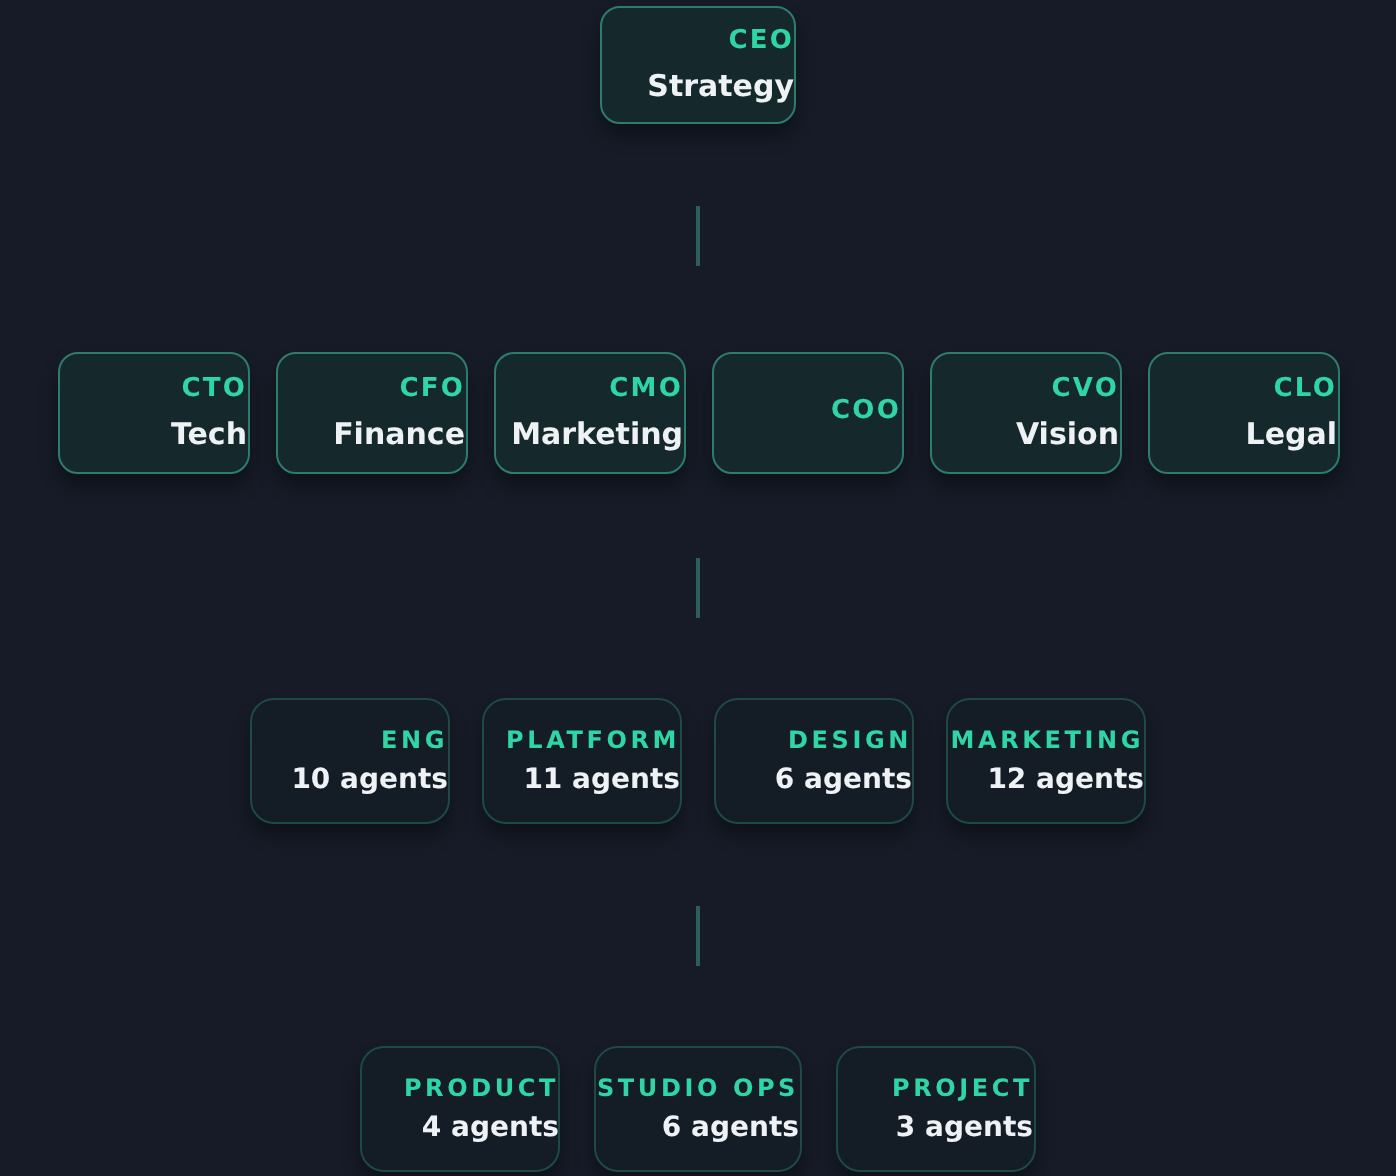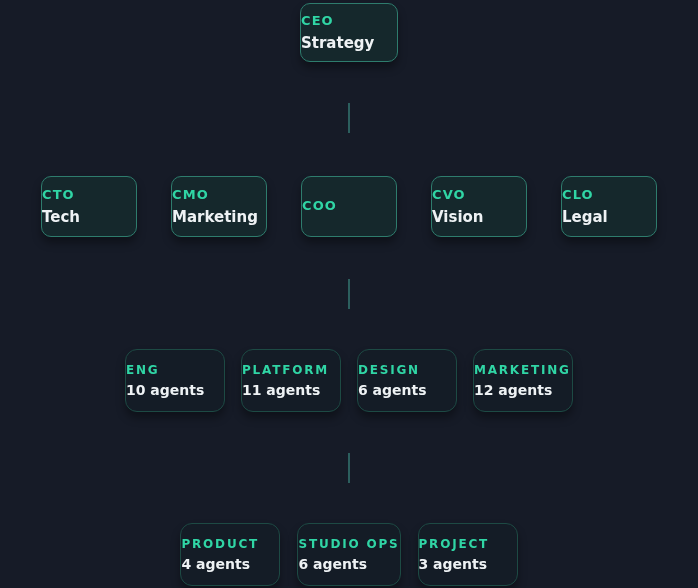--- a/index.html
+++ b/index.html
@@ -18,26 +18,26 @@
     background:var(--background);
     overflow:hidden;
     font-family:"DejaVu Sans","Liberation Sans",sans-serif;
   }
   .stage{position:relative;width:698px;height:588px;}
   .row{
     position:absolute;left:0;right:0;
     display:flex;justify-content:center;align-items:stretch;
   }
   .row-root{top:3px;}
-  .row-exec{top:176px;gap:34px;}
+  .row-exec{top:176px;gap:13px;}
   .row-teams{top:349px;gap:16px;}
   .row-depts{top:523px;gap:17px;}
   .node{
     box-sizing:border-box;
-    display:flex;flex-direction:column;align-items:flex-start;justify-content:center;
+    display:flex;flex-direction:column;align-items:flex-end;justify-content:center;
     text-align:center;
     padding:8px 0;
     border-radius:10px;
     box-shadow:0 6px 9px rgba(0,0,0,0.35);
     flex:0 0 auto;
   }
   .primary{
     height:59px;min-width:98px;
     background:var(--box-fill-primary);
     border:1px solid var(--border-primary);
@@ -85,20 +85,24 @@
   </div>
 
   <div class="connector c1"></div>
 
   <div class="row row-exec">
     <div class="node primary">
       <span class="title">CTO</span>
       <span class="subtitle">Tech</span>
     </div>
     <div class="node primary">
+      <span class="title">CFO</span>
+      <span class="subtitle">Finance</span>
+    </div>
+    <div class="node primary">
       <span class="title">CMO</span>
       <span class="subtitle">Marketing</span>
     </div>
     <div class="node primary">
       <span class="title">COO</span>
     </div>
     <div class="node primary">
       <span class="title">CVO</span>
       <span class="subtitle">Vision</span>
     </div>

